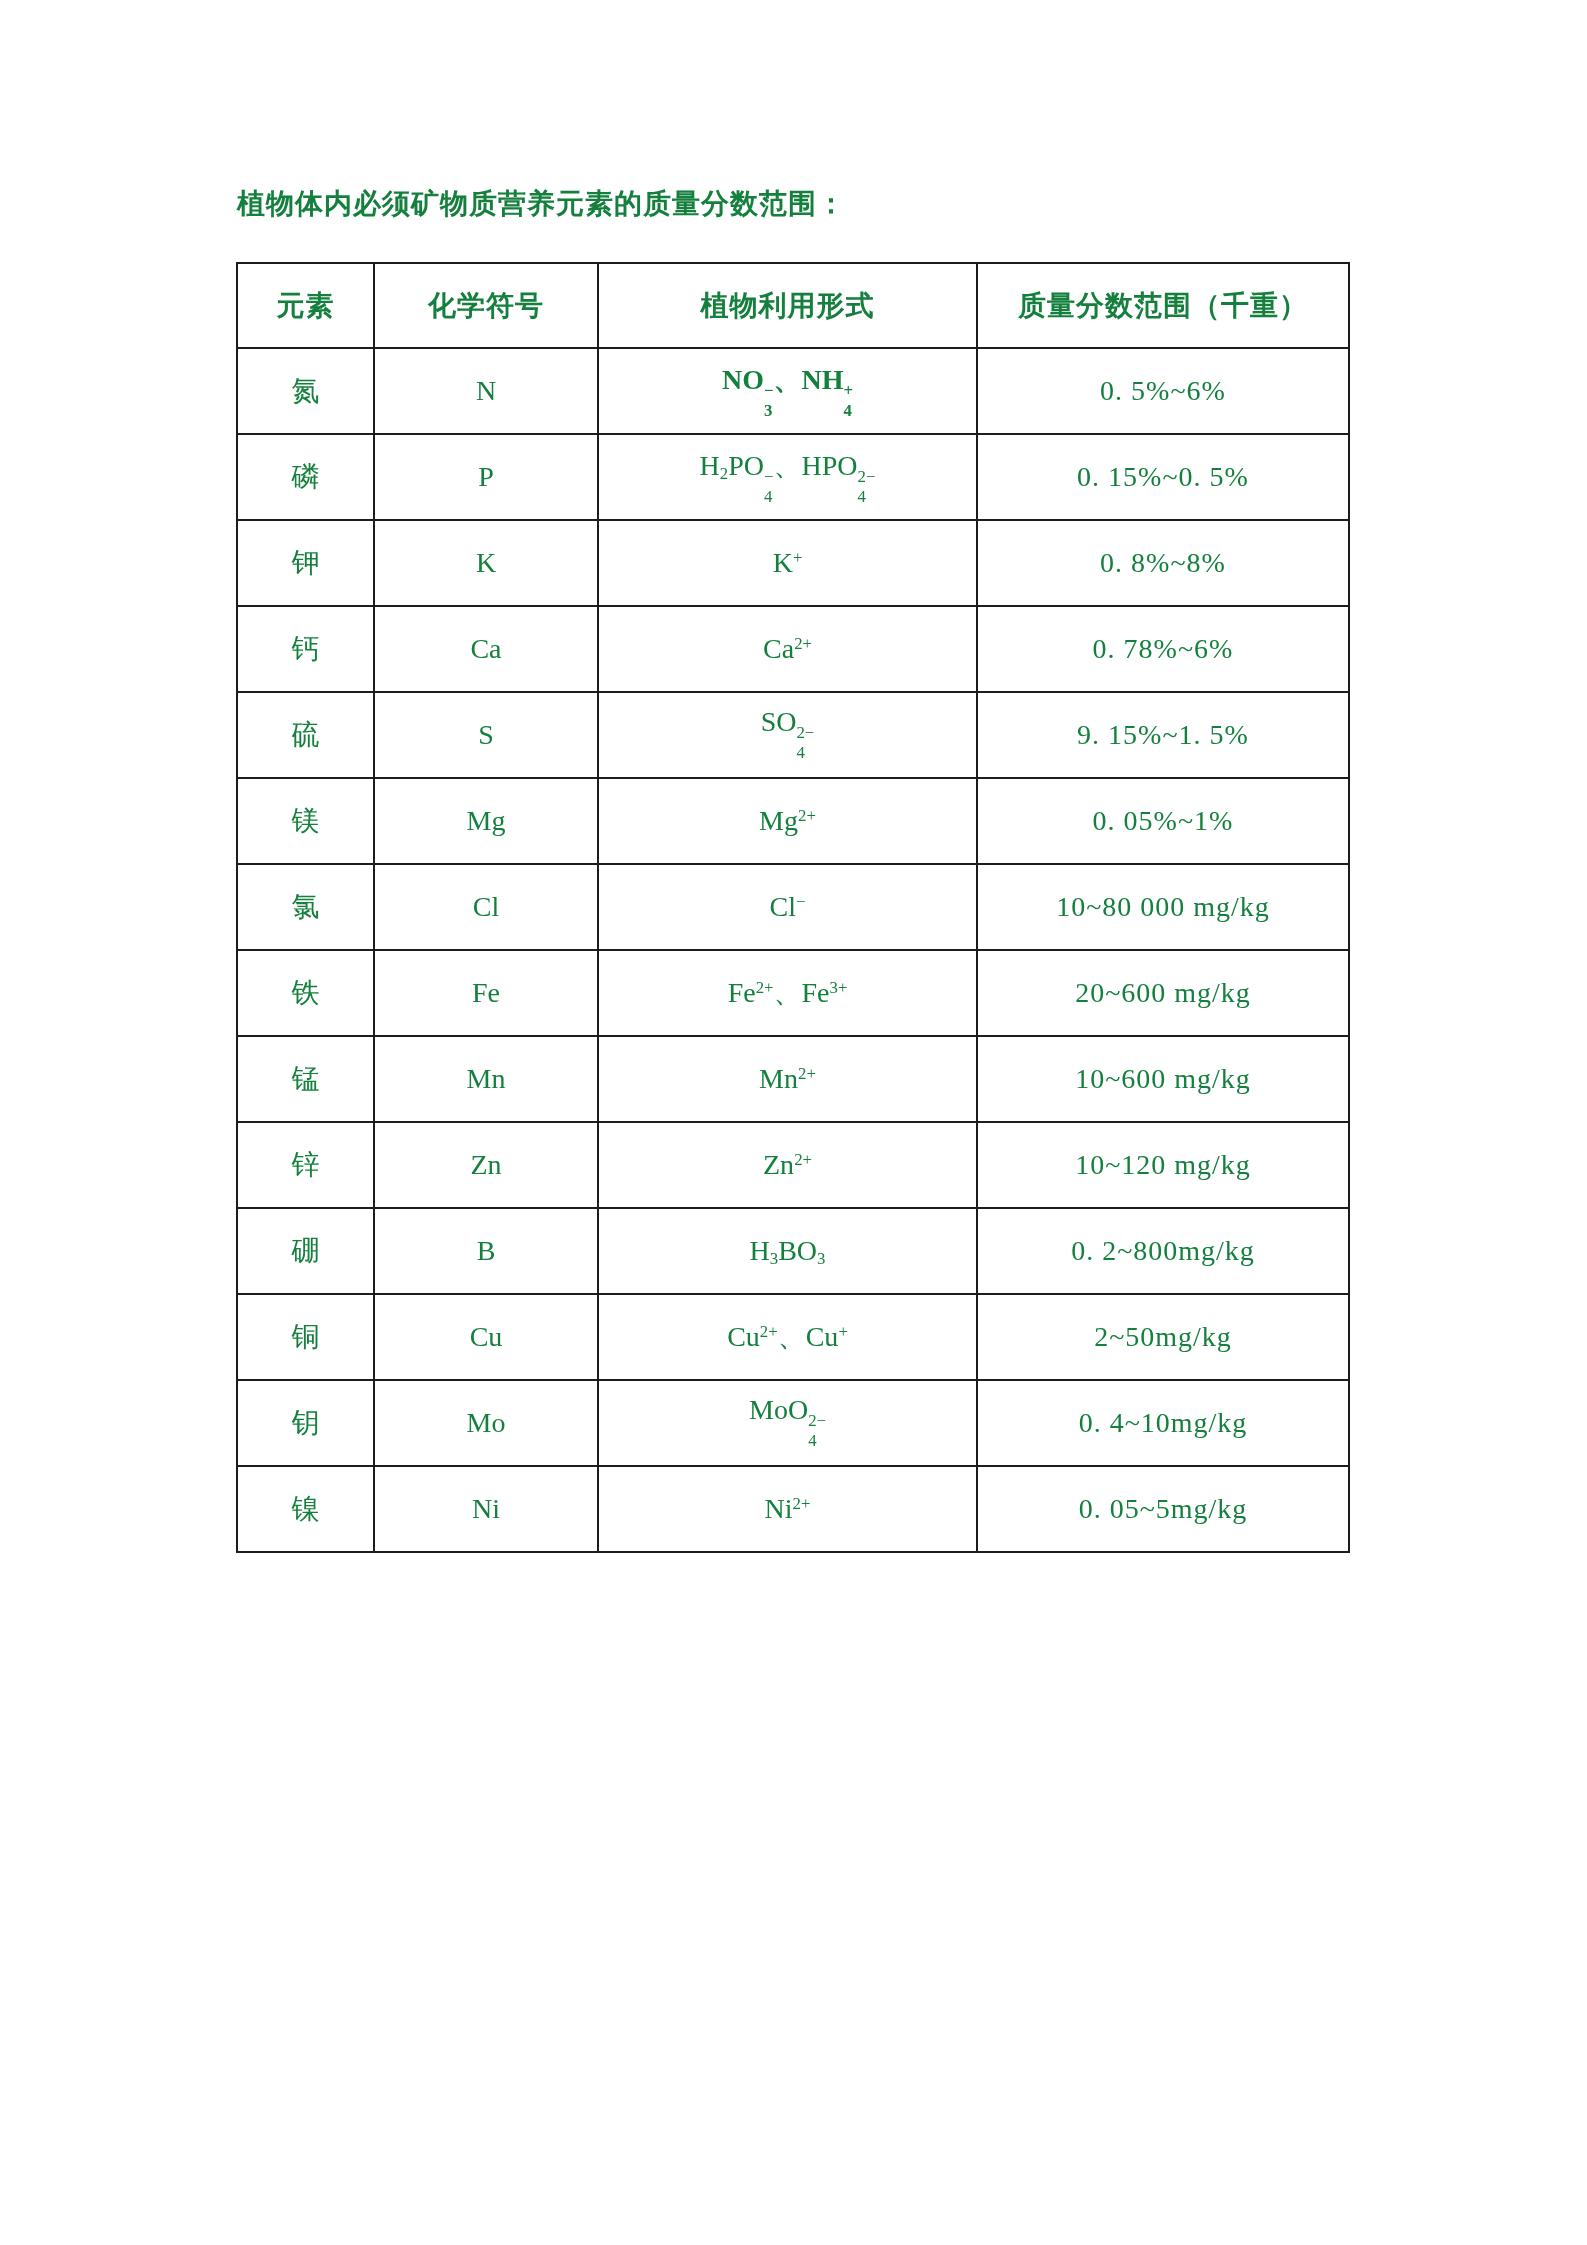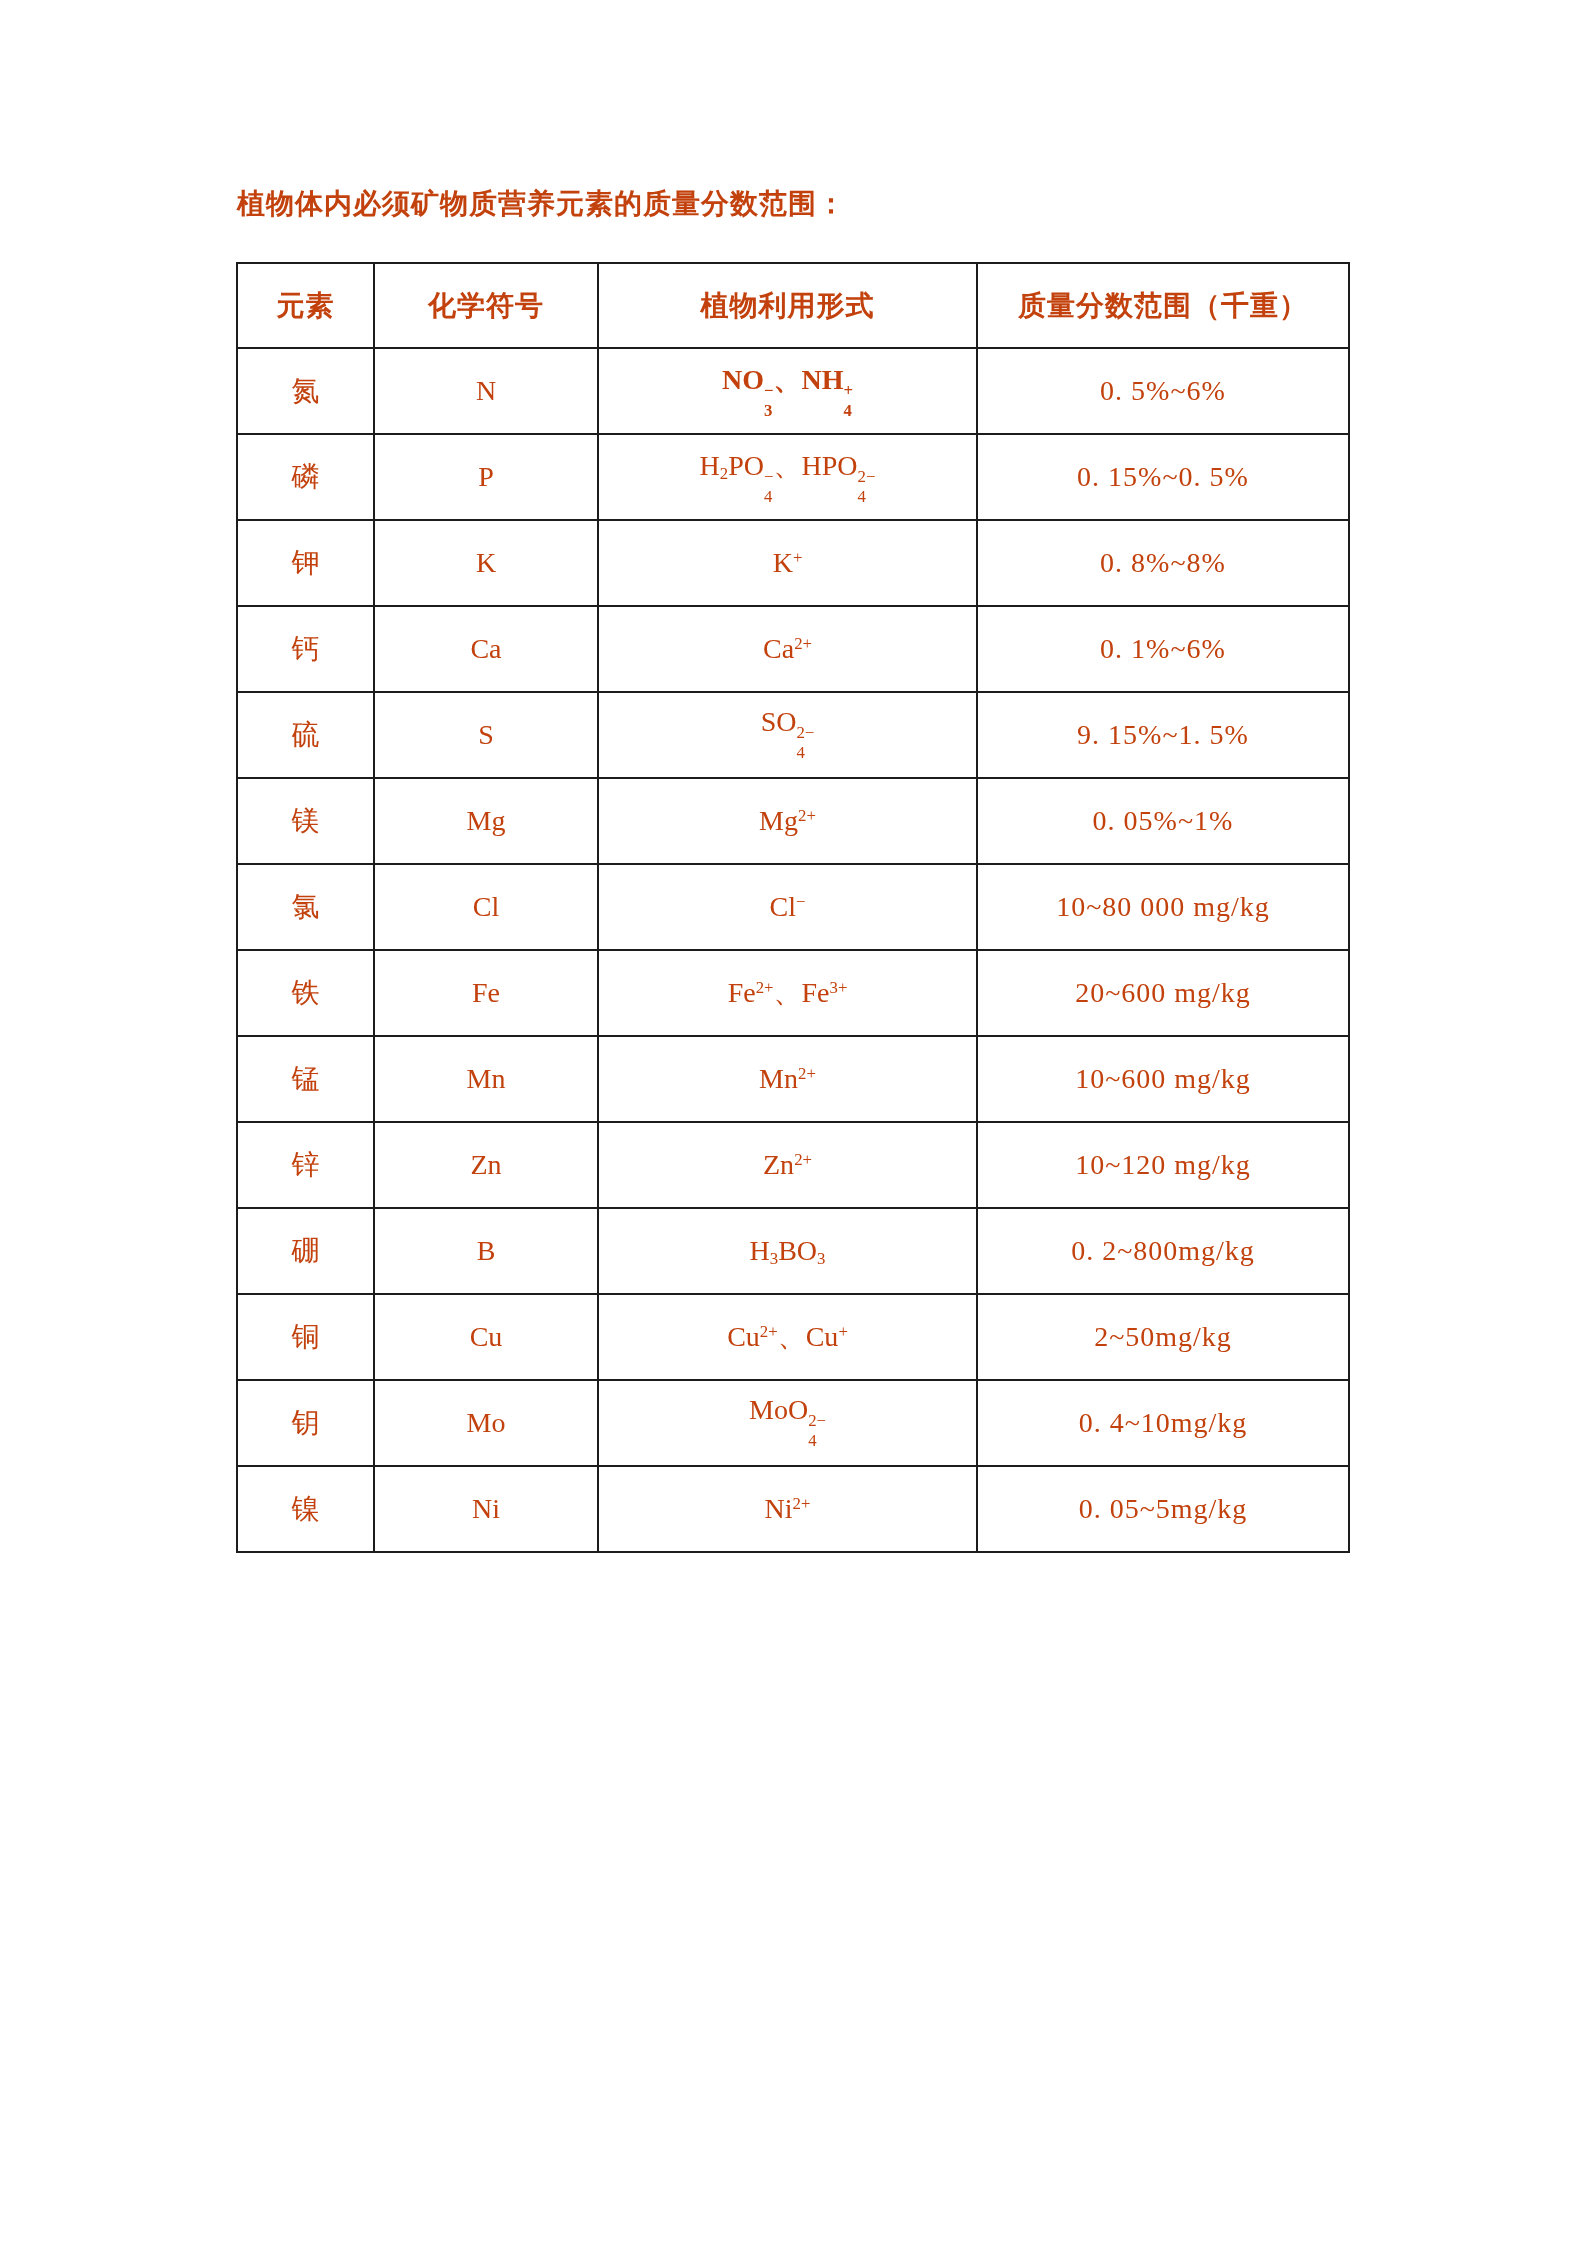--- a/index.html
+++ b/index.html
@@ -2,21 +2,21 @@
 <html><head>
 <meta charset="utf-8">
 <style>
   html, body { margin: 0; padding: 0; background: #ffffff; }
   .page {
     position: relative;
     width: 1387px;
     height: 2245px;
     background: #ffffff;
     font-family: "Liberation Serif", "DejaVu Serif", serif;
-    color: #c2410c;
+    color: #15803d;
   }
   .doc-title {
     position: absolute;
     left: 237px;
     top: 185px;
     font-size: 28px;
     font-weight: bold;
     letter-spacing: 1px;
     white-space: nowrap;
   }
@@ -117,21 +117,21 @@
         <tr>
           <td class="element-cell">钾</td>
           <td class="symbol-cell">K</td>
           <td class="form-cell"><span class="frm">K<sup>+</sup></span></td>
           <td class="range-cell">0. 8%~8%</td>
         </tr>
         <tr>
           <td class="element-cell">钙</td>
           <td class="symbol-cell">Ca</td>
           <td class="form-cell"><span class="frm">Ca<sup>2+</sup></span></td>
-          <td class="range-cell">0. 1%~6%</td>
+          <td class="range-cell">0. 78%~6%</td>
         </tr>
         <tr>
           <td class="element-cell">硫</td>
           <td class="symbol-cell">S</td>
           <td class="form-cell"><span class="frm">SO<span class="stk">
                 <span>2−</span>
                 <span>4</span>
               </span></span></td>
           <td class="range-cell">9. 15%~1. 5%</td>
         </tr>

